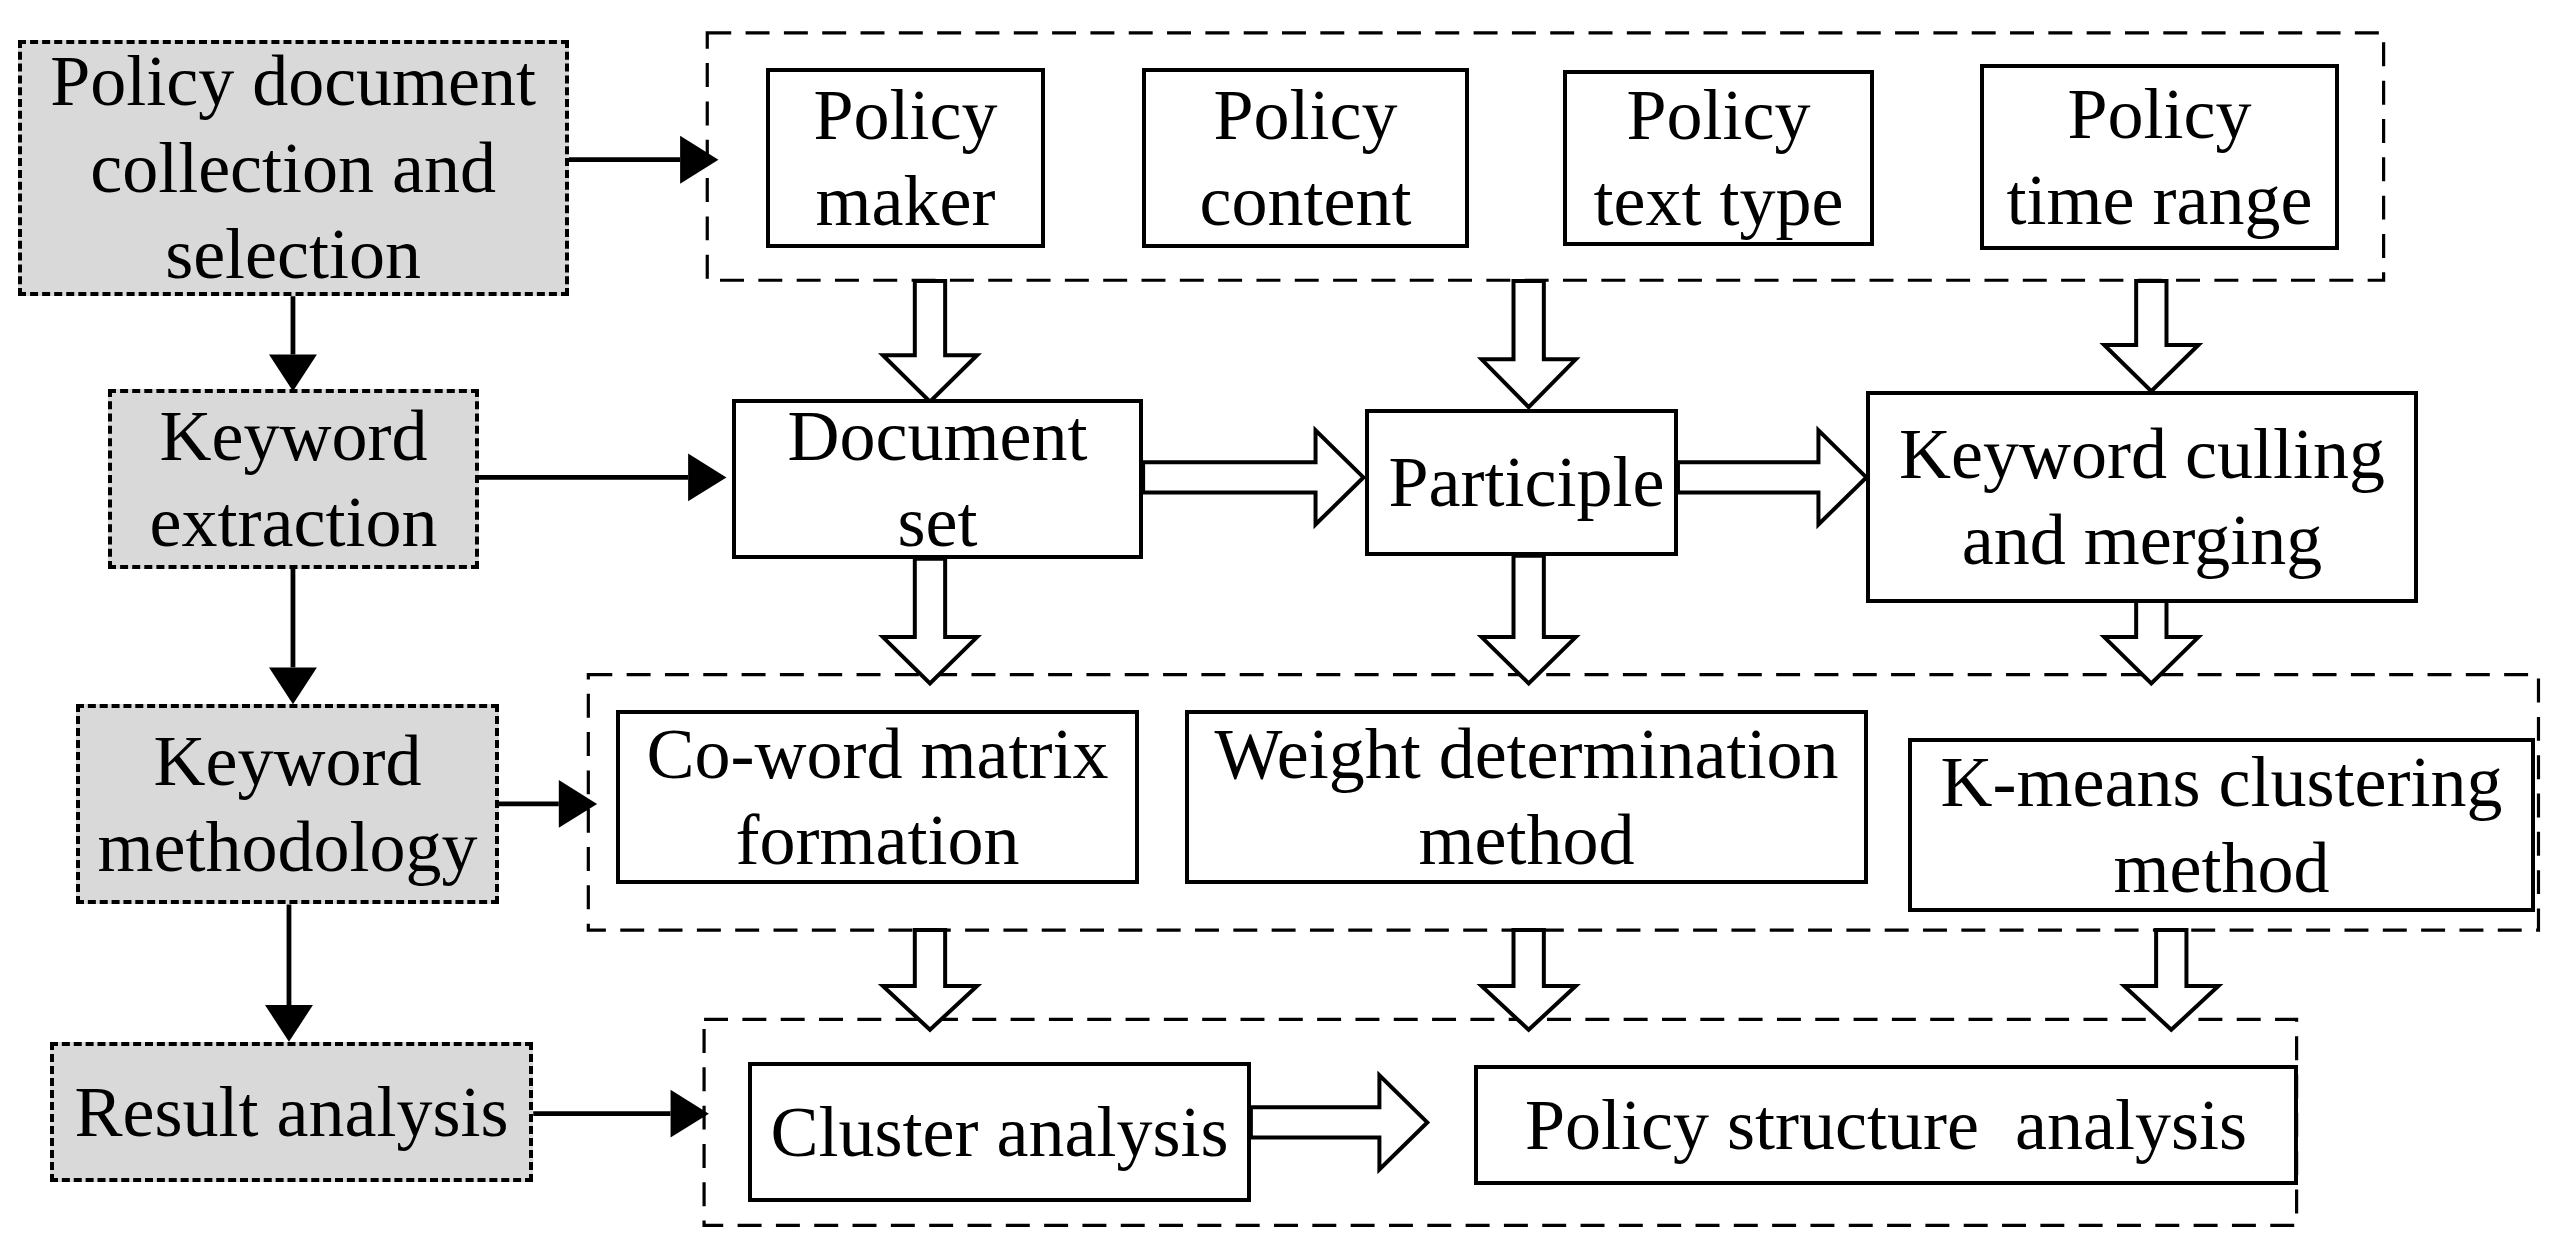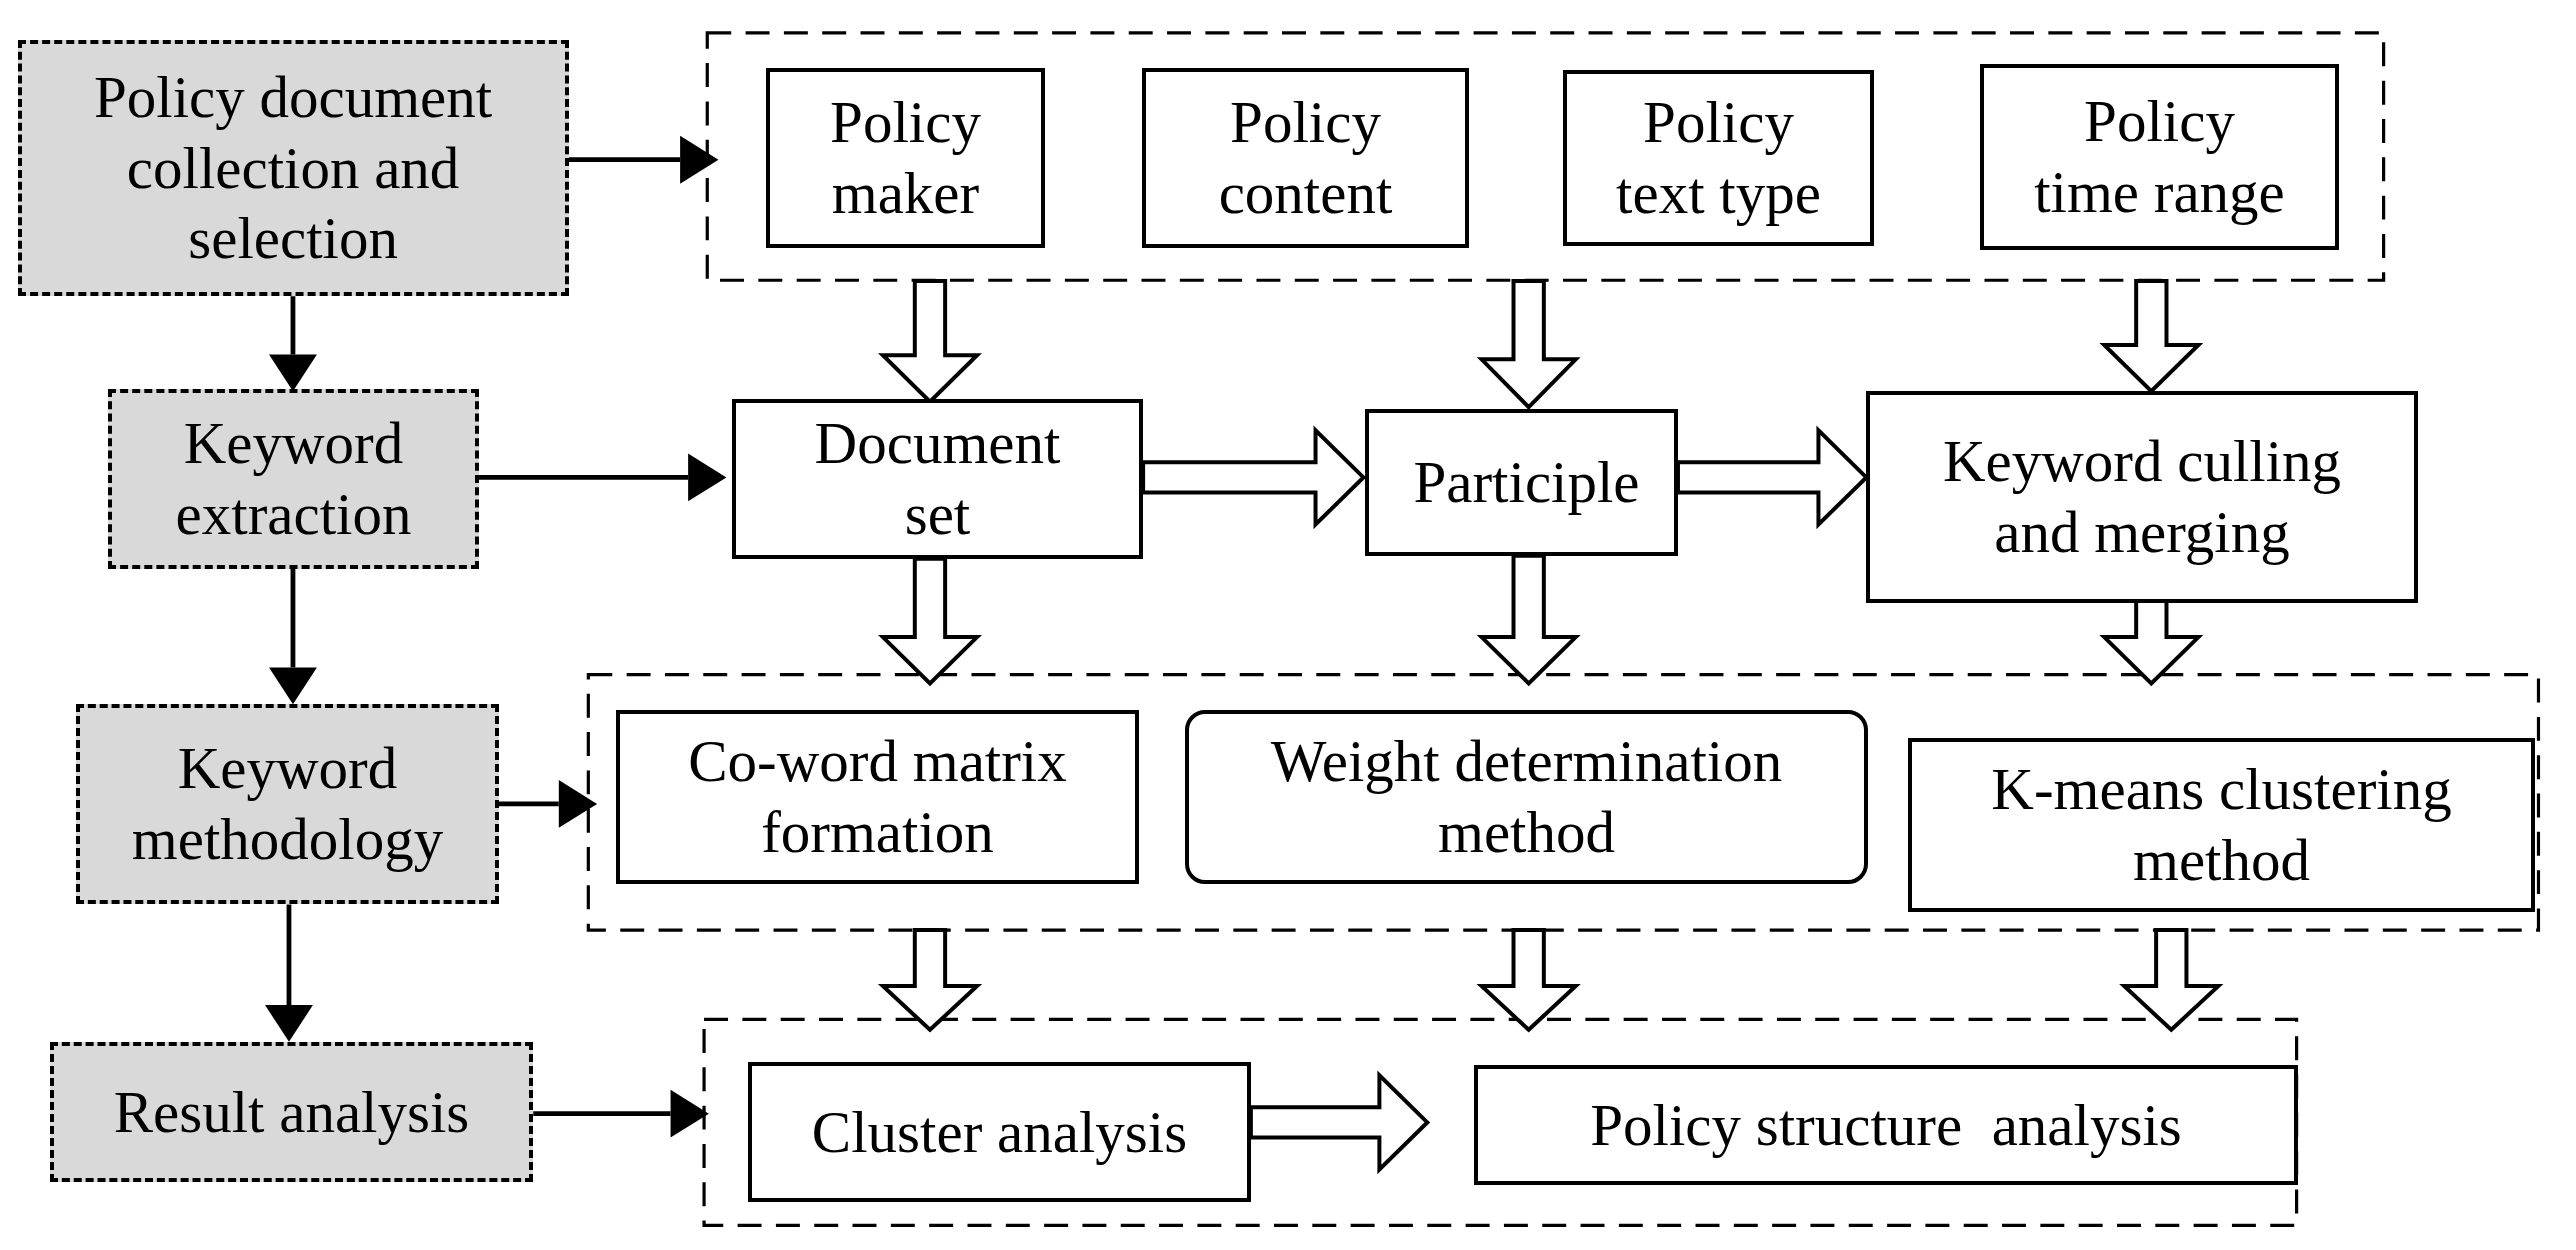--- a/index.html
+++ b/index.html
@@ -23,21 +23,21 @@
     width: 2576px;
     height: 1251px;
   }
   .box {
     position: absolute;
     display: flex;
     align-items: center;
     justify-content: center;
     text-align: center;
     box-sizing: border-box;
-    font-size: 59px;
+    font-size: 72px;
     line-height: 1.2;
   }
   .box .label {
     white-space: pre;
     display: block;
   }
   .stage {
     background: #d9d9d9;
     border: 4px dashed #000000;
   }
@@ -168,21 +168,21 @@
   </div>
   <div class="box process" style="left:1866px; top:391px; width:552px; height:212px;">
     <span class="label">Keyword culling
 and merging</span>
   </div>
 
   <div class="box process" style="left:616px; top:710px; width:523px; height:174px;">
     <span class="label">Co-word matrix
 formation</span>
   </div>
-  <div class="box process" style="left:1185px; top:710px; width:683px; height:174px;border-radius:20px;">
+  <div class="box process" style="left:1185px; top:710px; width:683px; height:174px;">
     <span class="label">Weight determination
 method</span>
   </div>
   <div class="box process" style="left:1908px; top:710px; width:627px; height:174px;margin-top:28px;">
     <span class="label">K-means clustering
 method</span>
   </div>
 
   <div class="box process" style="left:748px; top:1062px; width:503px; height:140px;">
     <span class="label">Cluster analysis</span>

